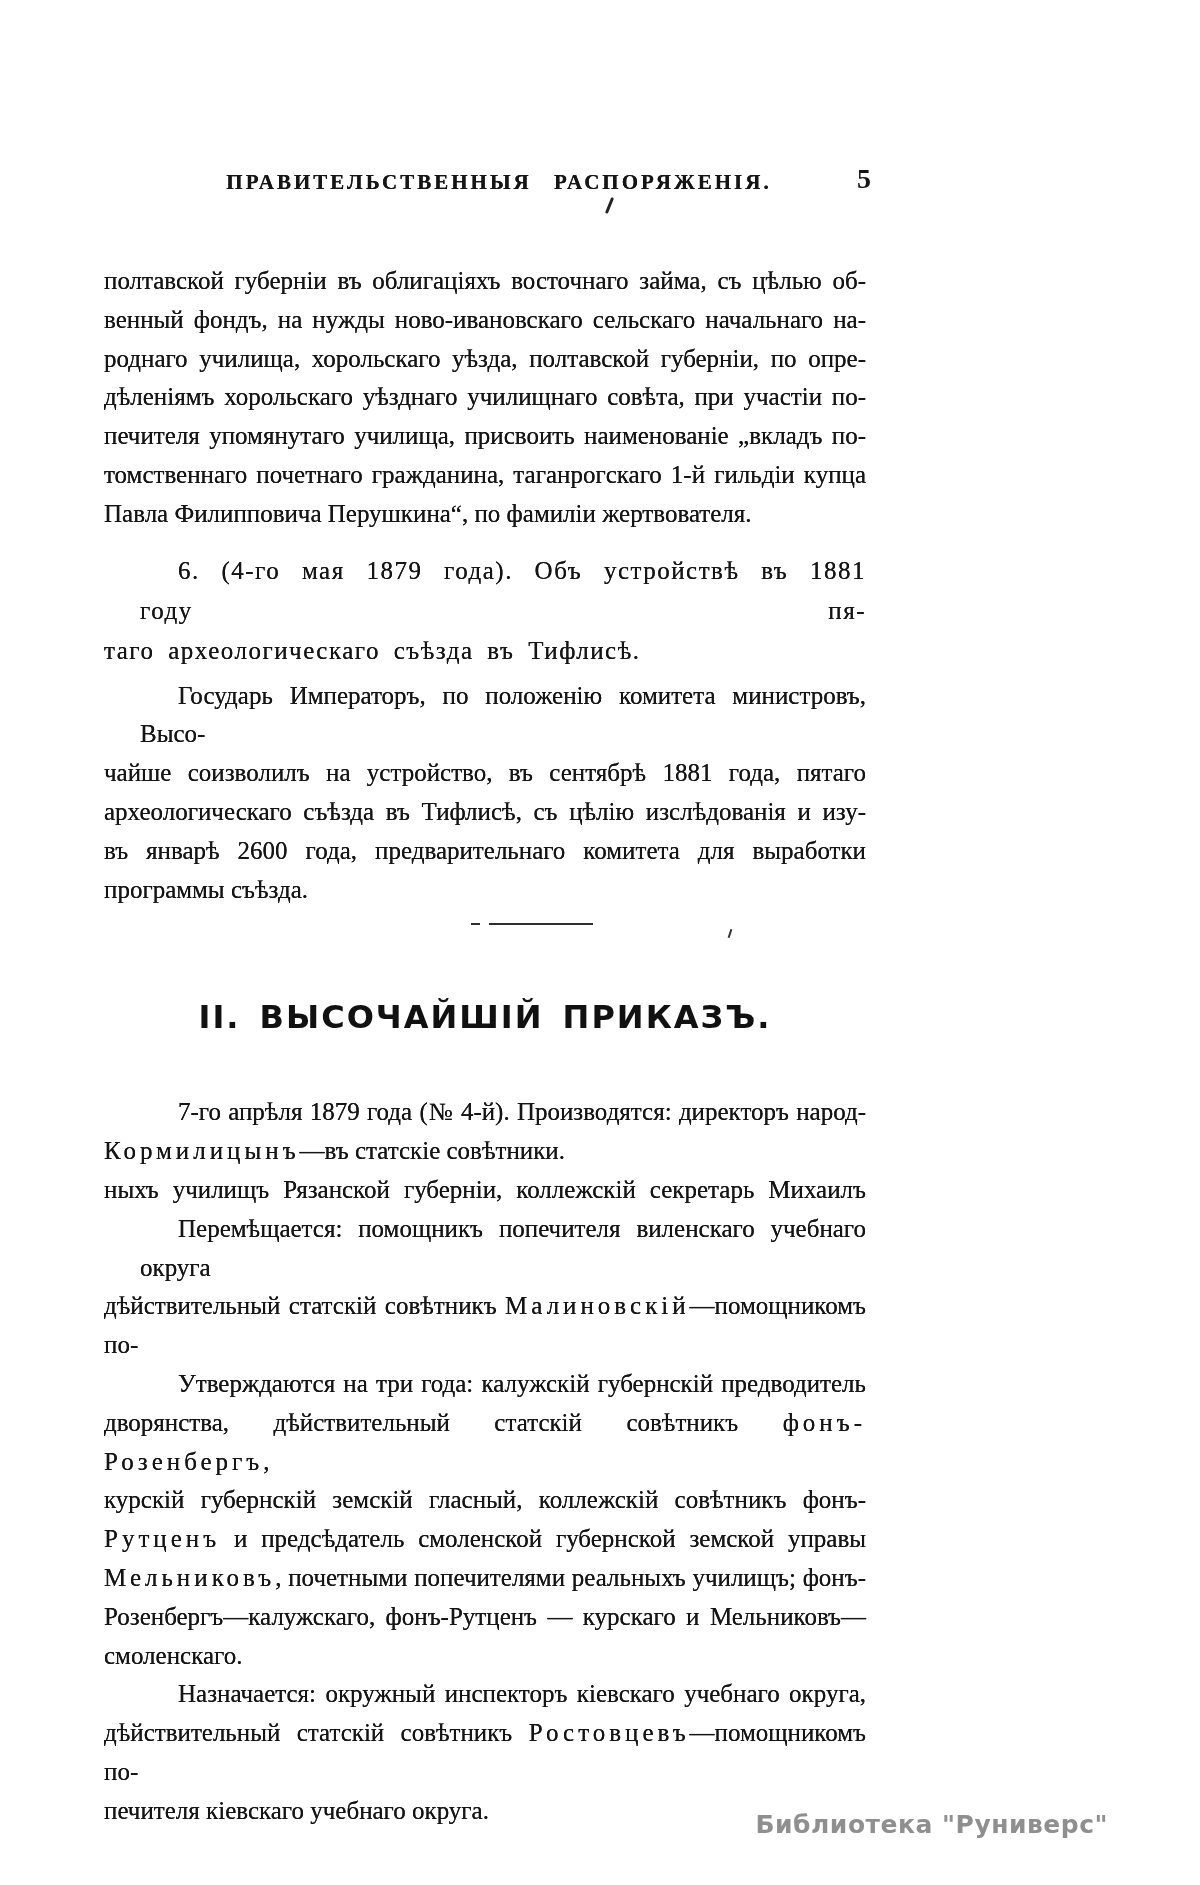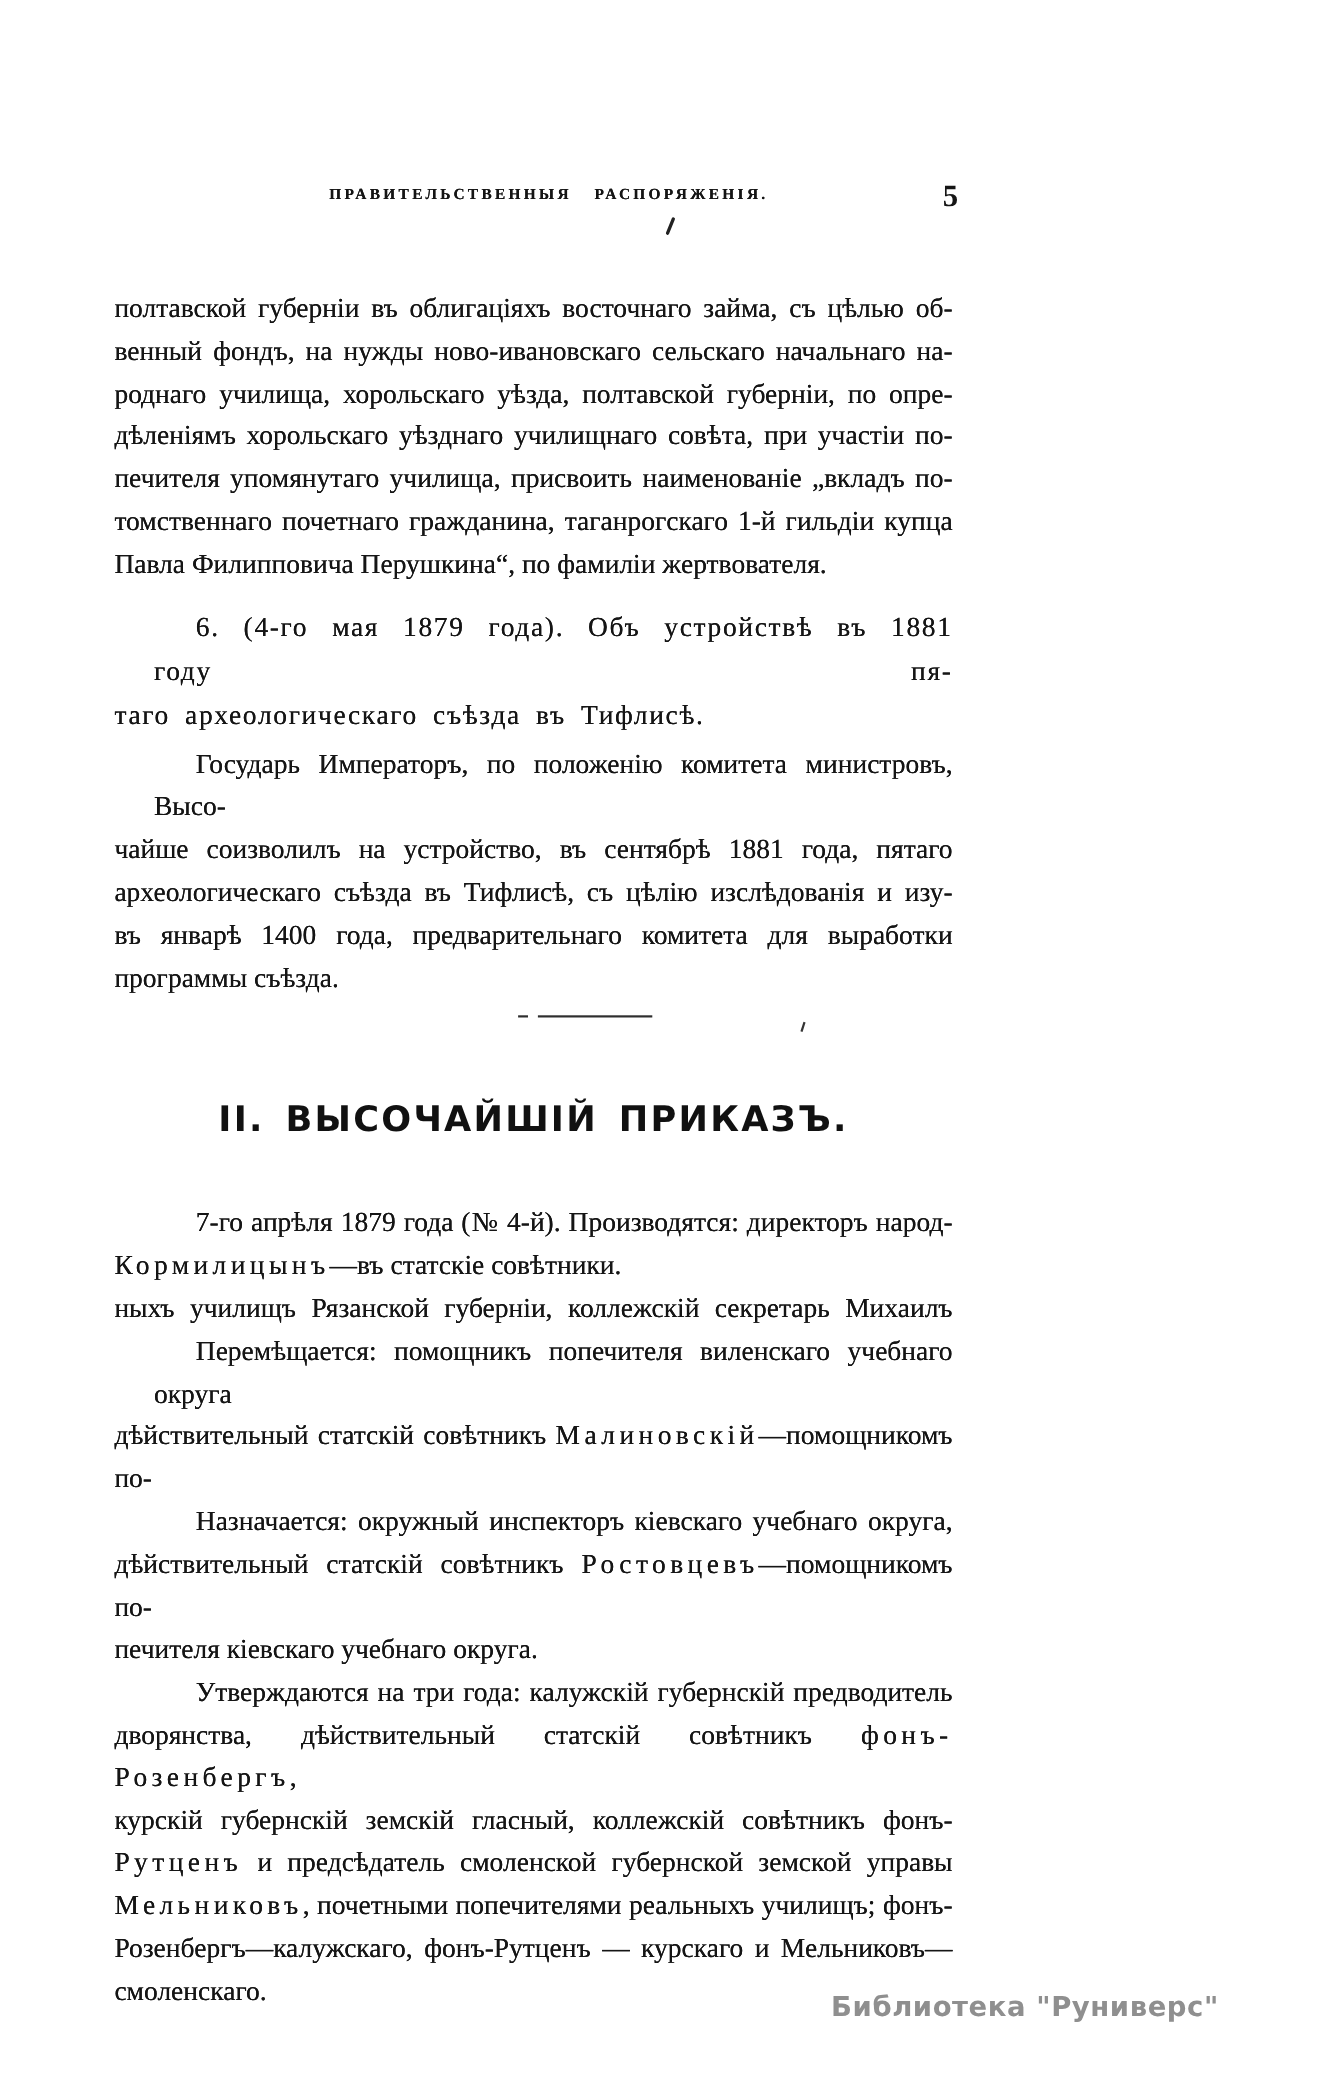--- a/index.html
+++ b/index.html
@@ -5,21 +5,21 @@
   html,body { margin:0; padding:0; background:#ffffff; }
   .page {
     position:relative; width:1200px; height:1885px; background:#ffffff;
     overflow:hidden;
     font-family:"Liberation Serif","DejaVu Serif",serif;
     color:#151515;
   }
   
   .header-title {
     position:absolute; left:118px; top:170px; width:762px;
-    text-align:center; font-size:14px; font-weight:bold;
+    text-align:center; font-size:21px; font-weight:bold;
     letter-spacing:3px; word-spacing:14px; white-space:nowrap;
     text-shadow:0 0 .5px currentColor;
   }
   .page-number {
     position:absolute; left:857px; top:163px;
     font-size:28px; font-weight:bold;
   }
   
   .ink1 { position:absolute; left:608px; top:197px; width:3px; height:17px;
           background:#222; transform:rotate(22deg); border-radius:2px; }
@@ -79,43 +79,43 @@
         <div class="line last"><span>Павла Филипповича Перушкина“, по фамиліи жертвователя.</span></div>
       </div>
       <div class="para item-heading indent">
         <div class="line"><span>6. (4-го мая 1879 года). Объ устройствѣ въ 1881 году пя-</span></div>
         <div class="line last"><span>таго археологическаго съѣзда въ Тифлисѣ.</span></div>
       </div>
       <div class="para indent">
         <div class="line"><span>Государь Императоръ, по положенію комитета министровъ, Высо-</span></div>
         <div class="line"><span>чайше соизволилъ на устройство, въ сентябрѣ 1881 года, пятаго</span></div>
         <div class="line"><span>археологическаго съѣзда въ Тифлисѣ, съ цѣлію изслѣдованія и изу-</span></div>
-        <div class="line"><span>въ январѣ 1400 года, предварительнаго комитета для выработки</span></div>
+        <div class="line"><span>въ январѣ 2600 года, предварительнаго комитета для выработки</span></div>
         <div class="line last"><span>программы съѣзда.</span></div>
       </div>
       <div class="divider"></div>
       <div class="sec-heading">II. ВЫСОЧАЙШІЙ ПРИКАЗЪ.</div>
       <div class="para indent">
         <div class="line"><span>7-го апрѣля 1879 года (№ 4-й). Производятся: директоръ народ-</span></div>
         <div class="line last"><span class="spaced">Кормилицынъ</span><span>—въ статскіе совѣтники.</span></div>
         <div class="line"><span>ныхъ училищъ Рязанской губерніи, коллежскій секретарь Михаилъ</span></div>
       </div>
       <div class="para indent">
         <div class="line"><span>Перемѣщается: помощникъ попечителя виленскаго учебнаго округа</span></div>
         <div class="line"><span>дѣйствительный статскій совѣтникъ </span><span class="spaced">Малиновскій</span><span>—помощникомъ по-</span></div>
       </div>
       <div class="para indent">
-        <div class="line"><span>Назначается: окружный инспекторъ кіевскаго учебнаго округа,</span></div>
-        <div class="line"><span>дѣйствительный статскій совѣтникъ </span><span class="spaced">Ростовцевъ</span><span>—помощникомъ по-</span></div>
-        <div class="line last"><span>печителя кіевскаго учебнаго округа.</span></div>
-      </div>
-      <div class="para indent">
         <div class="line"><span>Утверждаются на три года: калужскій губернскій предводитель</span></div>
         <div class="line"><span>дворянства, дѣйствительный статскій совѣтникъ </span><span class="spaced">фонъ-Розенбергъ</span><span>,</span></div>
         <div class="line"><span>курскій губернскій земскій гласный, коллежскій совѣтникъ фонъ-</span></div>
         <div class="line"><span class="spaced">Рутценъ</span><span> и предсѣдатель смоленской губернской земской управы</span></div>
         <div class="line"><span class="spaced">Мельниковъ</span><span>, почетными попечителями реальныхъ училищъ; фонъ-</span></div>
         <div class="line"><span>Розенбергъ—калужскаго, фонъ-Рутценъ — курскаго и Мельниковъ—</span></div>
         <div class="line last"><span>смоленскаго.</span></div>
       </div>
+      <div class="para indent">
+        <div class="line"><span>Назначается: окружный инспекторъ кіевскаго учебнаго округа,</span></div>
+        <div class="line"><span>дѣйствительный статскій совѣтникъ </span><span class="spaced">Ростовцевъ</span><span>—помощникомъ по-</span></div>
+        <div class="line last"><span>печителя кіевскаго учебнаго округа.</span></div>
+      </div>
     </div>
   <div class="watermark">Библиотека "Руниверс"</div>
 </div>
 
 </body></html>

